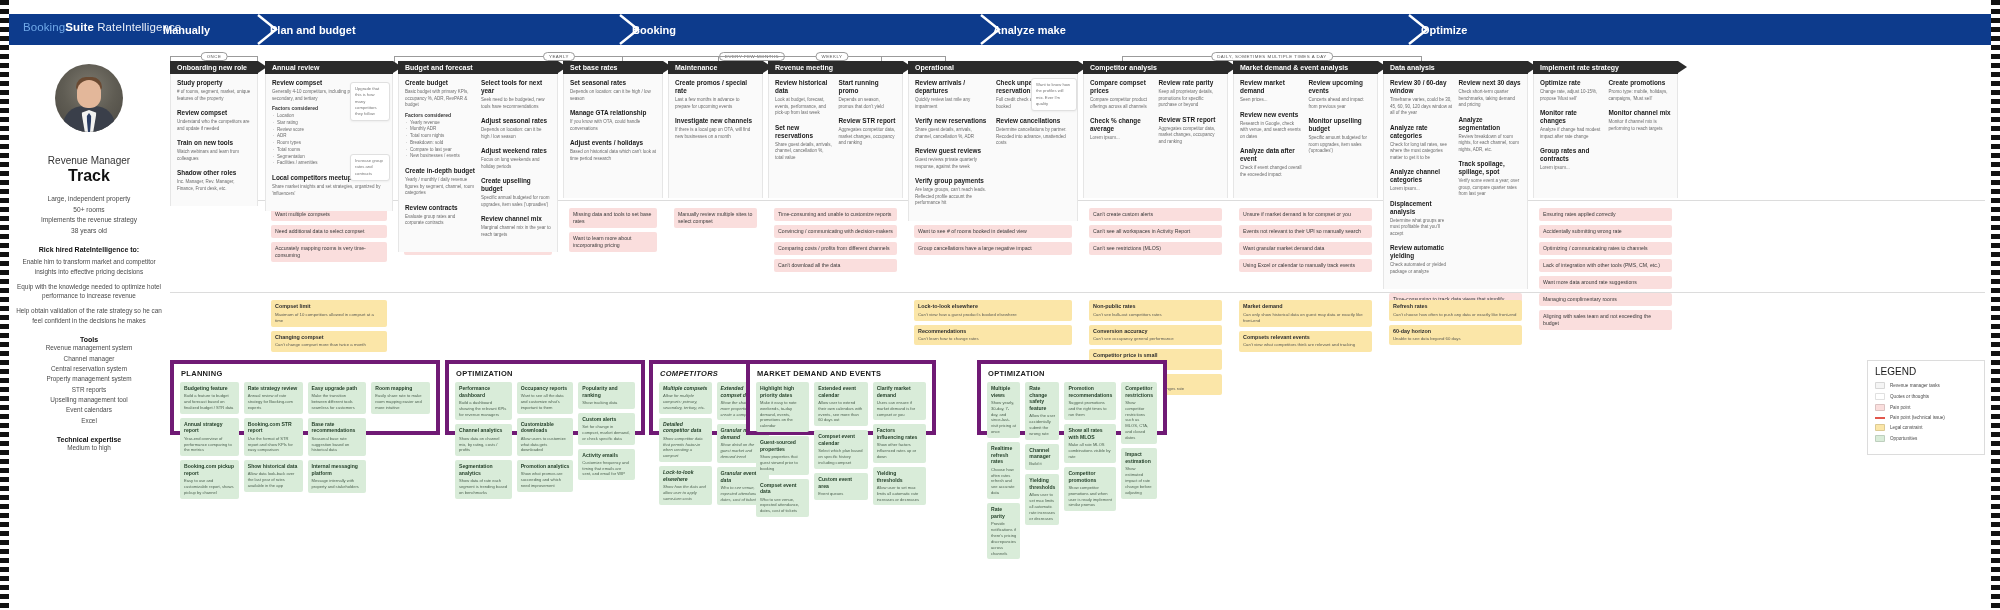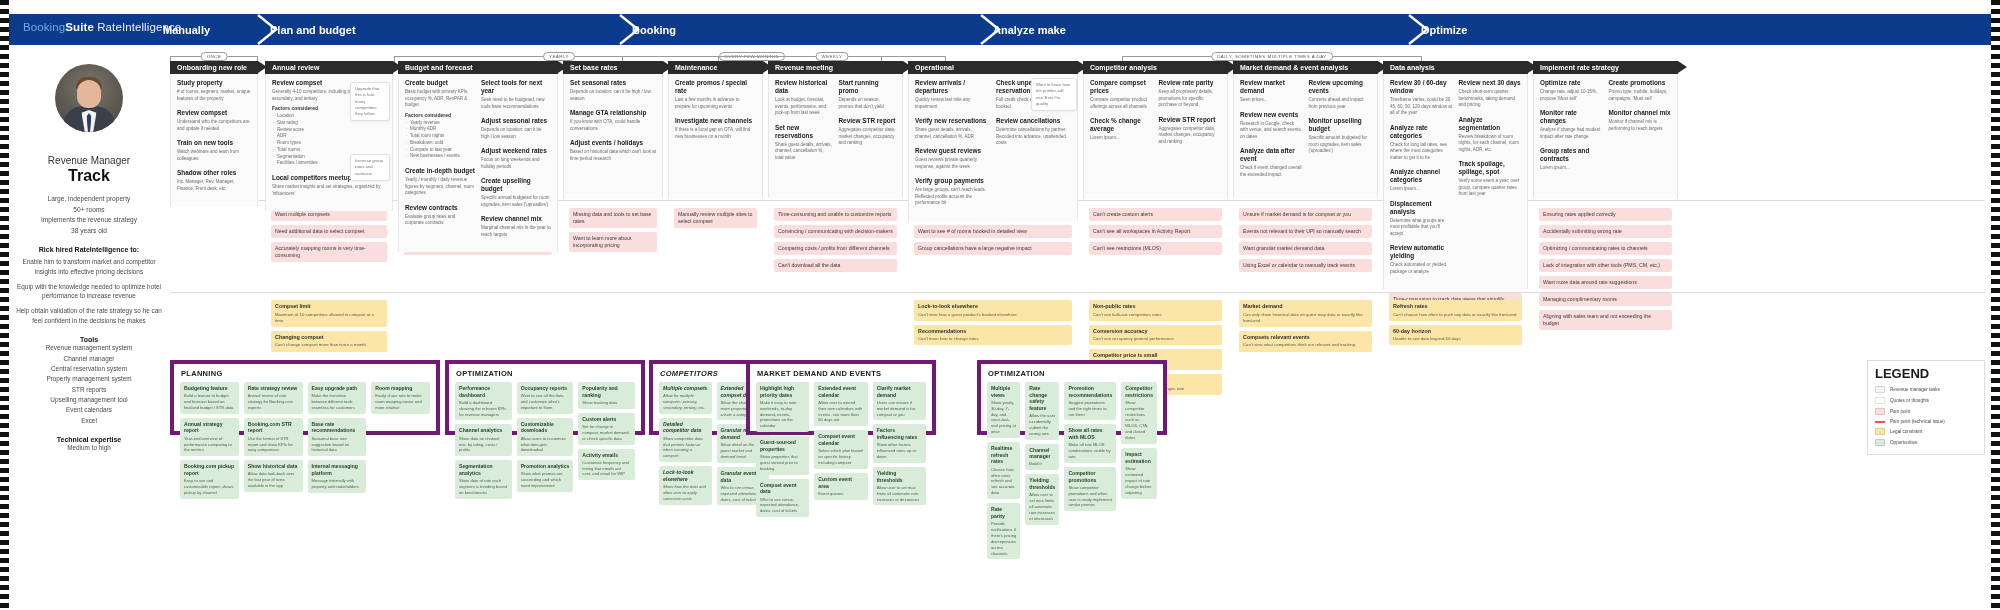--- a/index.html
+++ b/index.html
@@ -100,21 +100,21 @@
   .panel-t { font-size:7.5px; font-weight:700; color:#1a1a1a; padding:5px 0 4px 7px;
     letter-spacing:.3px; }
   .cards { display:flex; gap:5px; padding:0 6px 6px; }
   .ccol { flex:1; }
   .gcard { background:#d9ecd9; border-radius:2px; padding:3px 4px; margin-bottom:4px; }
   .gcard-t { font-size:5.1px; font-weight:700; color:#25402a; line-height:1.3; }
   .gcard-d { font-size:4.1px; color:#4f6352; line-height:1.45; margin-top:1.5px; }
 
   .legend { position:absolute; top:0; border:1px solid #dcdcdc; background:#fff;
     height:95px; width:118px; }
-  .legend-t { font-size:13px; font-weight:700; color:#1a1a1a; padding:5px 0 5px 7px; }
+  .legend-t { font-size:10px; font-weight:400; color:#1a1a1a; padding:5px 0 5px 7px; }
   .lrow { display:flex; align-items:center; gap:5px; margin:0 7px 4px; }
   .lsw { width:10px; height:7px; border-radius:1px; flex:none; }
   .lsw.line { height:2px; border-radius:0; }
   .ltx { font-size:4.6px; color:#4a4a4a; }
 </style>
 </head>
 <body>
 
 <div id="root">
   <div class="edge"></div>

